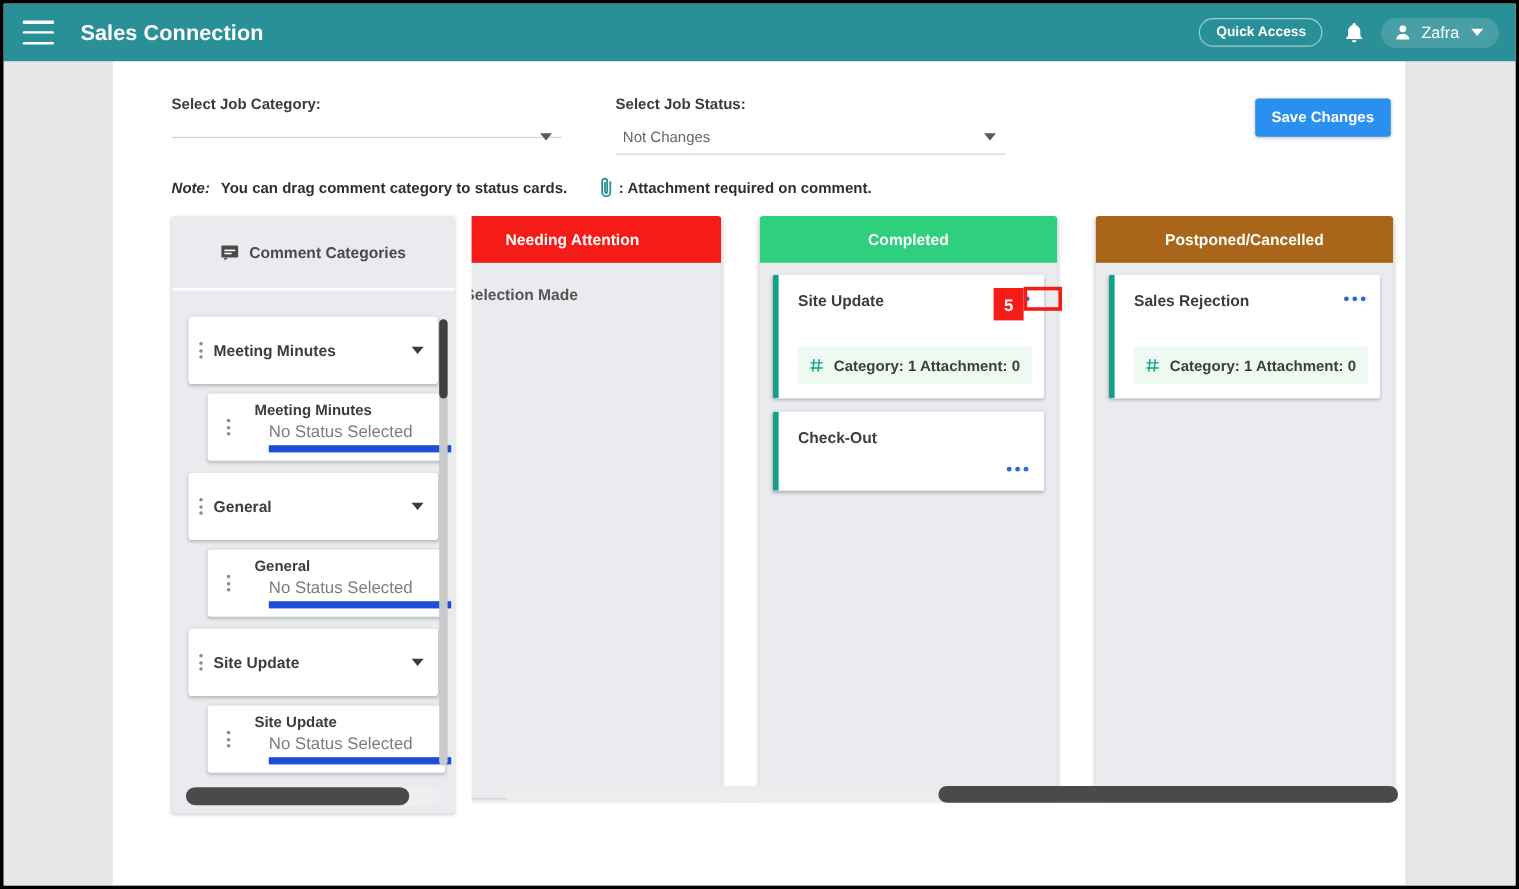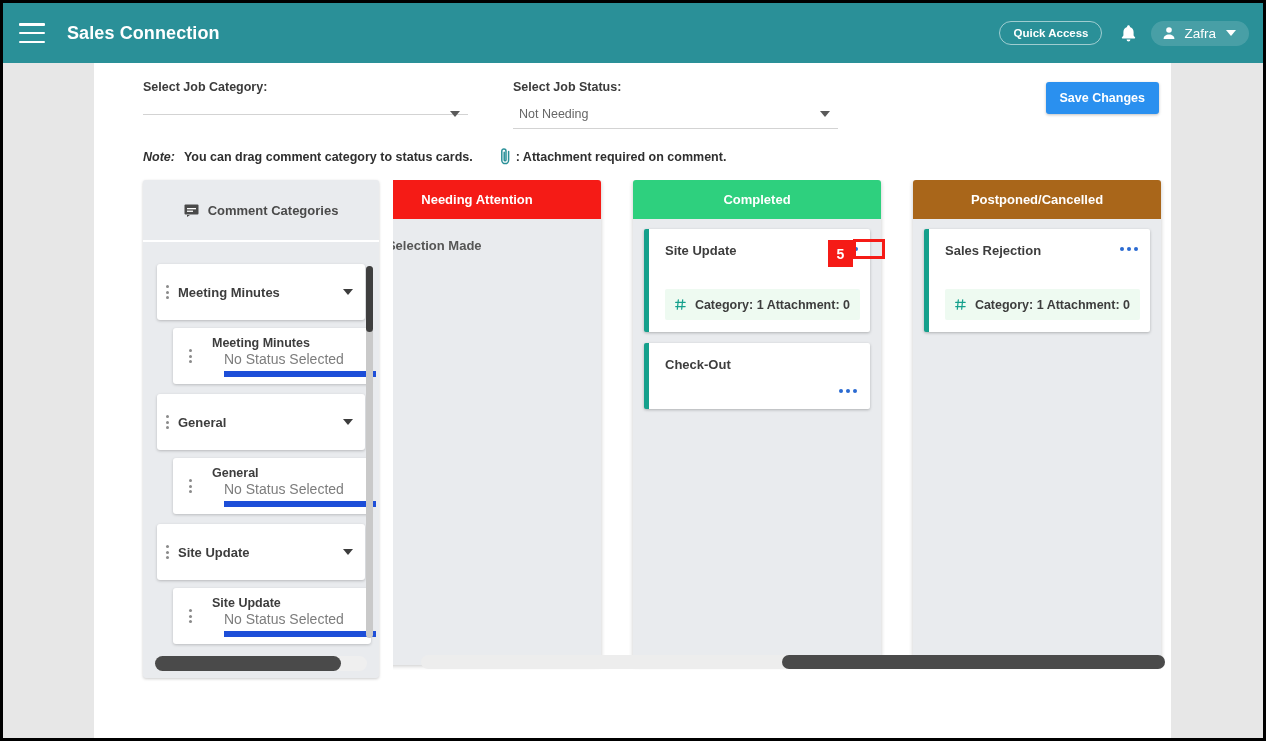--- a/index.html
+++ b/index.html
@@ -13,21 +13,21 @@
     position: relative;
     width: 1266px; height: 741px;
     border: 3px solid #000000;
     background: #e8e8e8;
     overflow: hidden;
   }
 
   
   #appbar {
     position: absolute; left: 0; top: 0;
-    width: 1260px; height: 60px;
+    width: 1260px; height: 48px;
     background: #2a9098;
     display: flex; align-items: center;
     padding: 0 14px 0 16px;
     z-index: 30;
   }
   .hamburger { width: 26px; height: 20px; display: flex; flex-direction: column;
     justify-content: space-between; cursor: pointer; flex: 0 0 auto; }
   .hamburger span { display: block; height: 2.5px; background: #ffffff; border-radius: 1px; }
   .app-title {
     color: #ffffff; font-size: 18px; font-weight: bold;
@@ -283,21 +283,21 @@
       <div class="field" id="f-cat">
         <div class="field-label">Select Job Category:</div>
         <div class="select-box">
           <span class="select-arrow"></span>
         </div>
       </div>
 
       <div class="field" id="f-stat">
         <div class="field-label">Select Job Status:</div>
         <div class="select-box">
-          <div class="select-value">Not Needing</div>
+          <div class="select-value">Not Changes</div>
           <span class="select-arrow"></span>
         </div>
       </div>
 
       <button class="save-btn">Save Changes</button>
     </div>
 
     <div class="note-row">
       <span class="note-word">Note:</span>
       <span class="note-text">You can drag comment category to status cards.</span>

